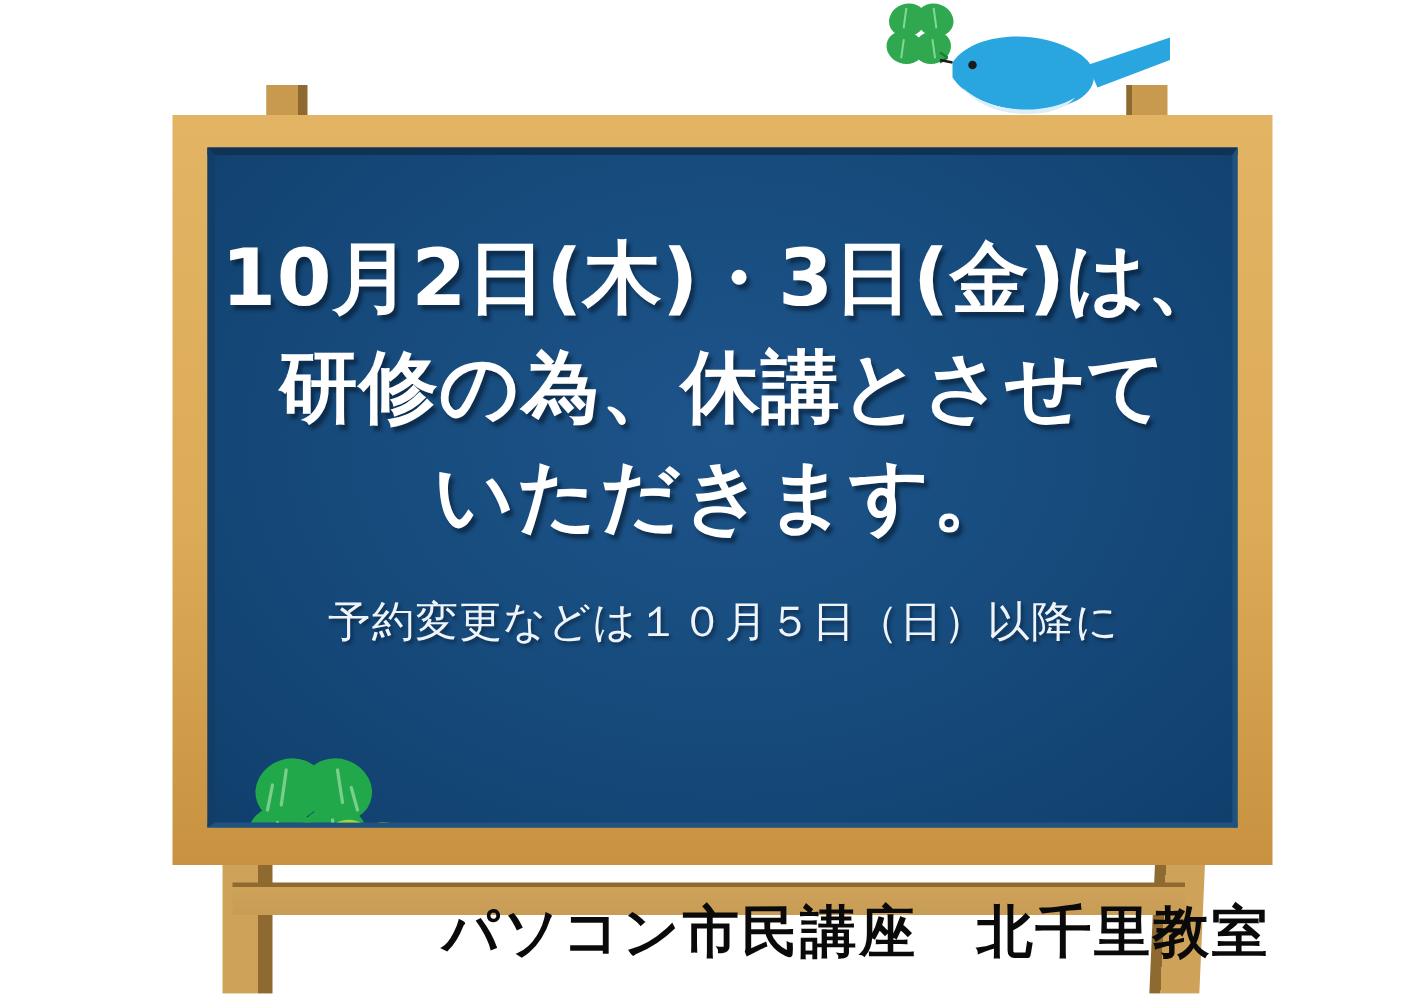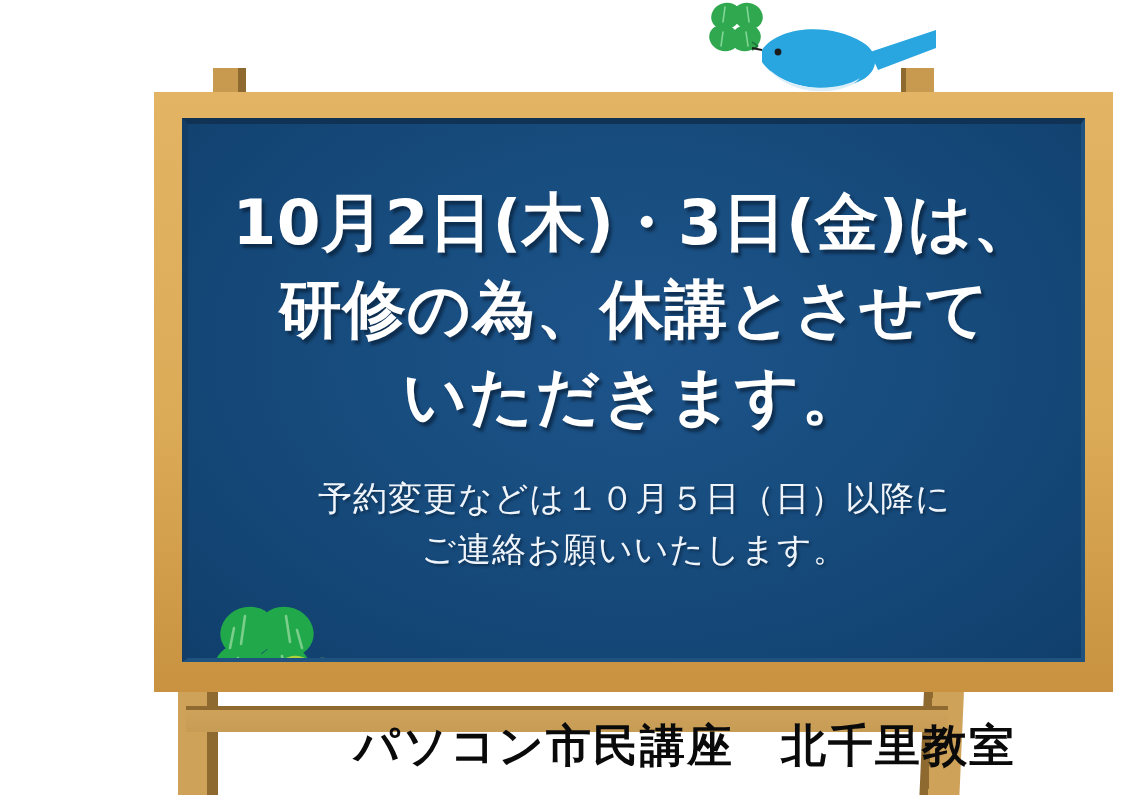--- a/index.html
+++ b/index.html
@@ -56,23 +56,23 @@
     width: 33px;
     height: 30px;
     background: linear-gradient(to right, #c79a50 0%, #c79a50 76%, #8f6a30 76%, #8f6a30 100%);
   }
   .peg-left  { left: 213px; }
   .peg-right { left: 901px; background: linear-gradient(to right, #8f6a30 0%, #8f6a30 14%, #c79a50 14%, #c79a50 100%); }
 
   
   #board {
     position: absolute;
-    left: 154px;
+    left: 138px;
     top: 92px;
-    width: 959px;
+    width: 880px;
     height: 600px;
     background: linear-gradient(to bottom, #e2b463 0%, #dcab58 55%, #c89240 100%);
     box-sizing: border-box;
     padding: 26px 28px 30px 28px;
   }
   #board-inner {
     position: relative;
     width: 100%;
     height: 100%;
     background: #174a7c;
@@ -161,21 +161,20 @@
     <div id="board-inner">
       <div id="board-surface"></div>
 
       <div id="text-block">
         <div class="headline l1">10月2日(木)・3日(金)は、</div>
         <div class="headline l2">研修の為、休講とさせて</div>
         <div class="headline l3">いただきます。</div>
 
         <div class="subtext-block">
           <div class="subtext">予約変更などは１０月５日（日）以降に</div>
-          <div class="subtext">ご連絡お願いいたします。</div>
         </div>
       </div>
 
       <svg class="deco" id="clover-group" viewBox="0 0 160 132" style="left:2px; top:474px;">
 
         <path d="M78 60 C 78 84, 66 100, 56 124" stroke="#2f9a4d" stroke-width="3.5" fill="none"></path>
         <path d="M112 92 C 110 106, 104 116, 96 130" stroke="#7fb02a" stroke-width="3" fill="none"></path>
 
         <g>
           <ellipse cx="58" cy="34" rx="28" ry="25" fill="#21a84a" transform="rotate(-20 58 34)"></ellipse>

